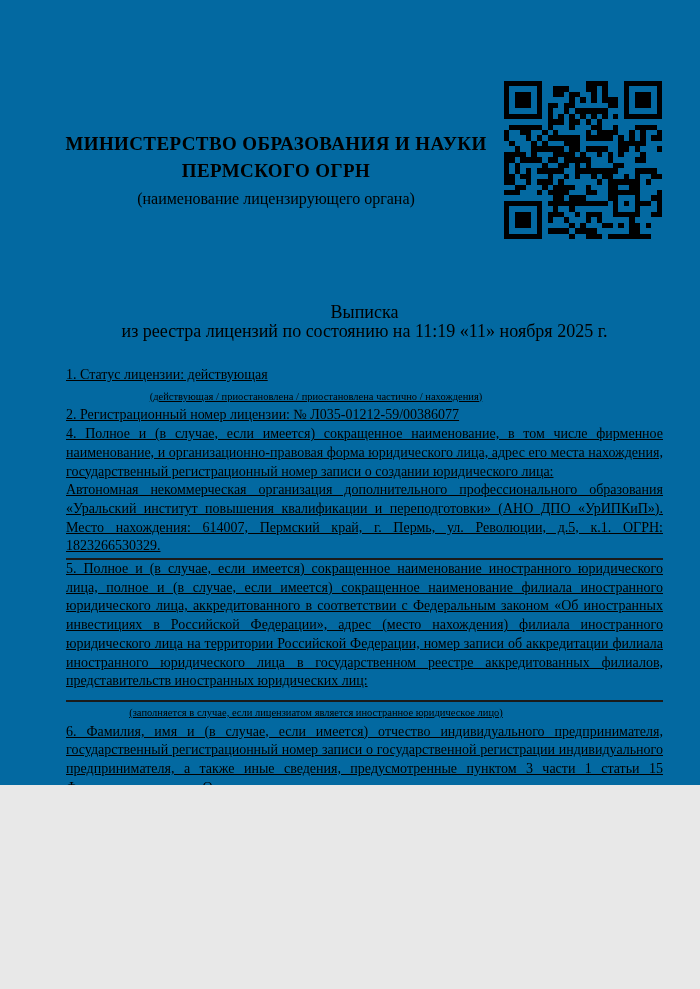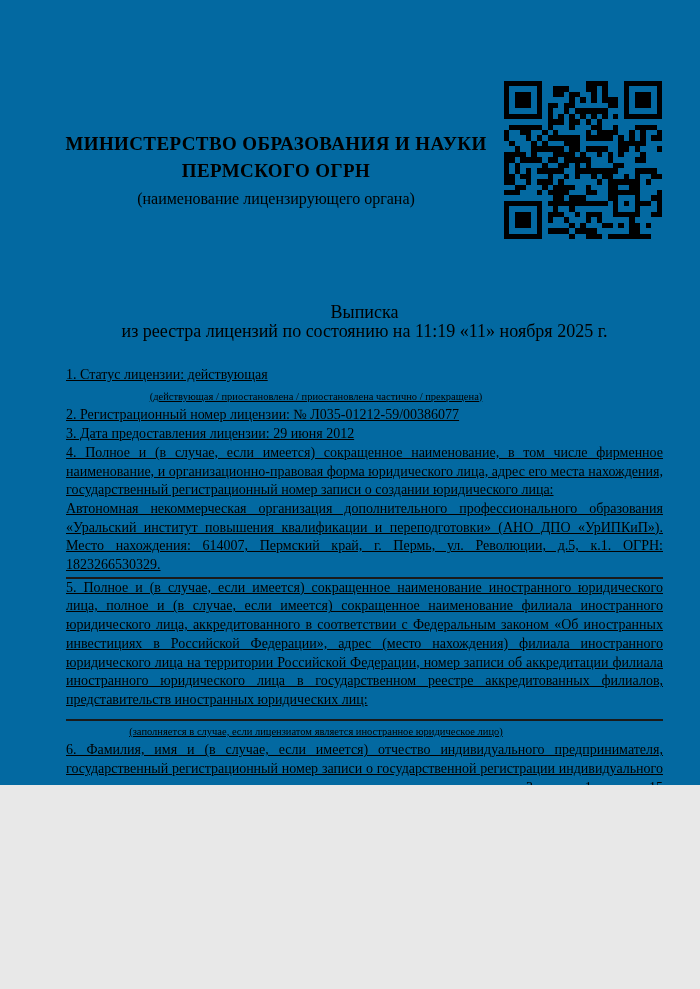--- a/index.html
+++ b/index.html
@@ -100,25 +100,24 @@
     </svg>
 
   <div class="doc-title">
     <div>Выписка</div>
     <div>из реестра лицензий по состоянию на 11:19 «11» ноября 2025 г.</div>
   </div>
 
   <div class="content">
 
     <p>1. Статус лицензии: действующая</p>
-    <div class="caption">(действующая / приостановлена / приостановлена частично / прекращена)</div>
+    <div class="caption">(действующая / приостановлена / приостановлена частично / нахождения)</div>
 
     <p class="mt19">2. Регистрационный номер лицензии: № Л035-01212-59/00386077</p>
 
-    <p class="mt13">3. Дата предоставления лицензии: 29 июня 2012</p>
 
     <p class="para mt16">4. Полное и (в случае, если имеется) сокращенное наименование, в том числе фирменное наименование, и организационно-правовая форма юридического лица, адрес его места нахождения, государственный регистрационный номер записи о создании юридического лица:</p>
     <p class="para">Автономная некоммерческая организация дополнительного профессионального образования «Уральский институт повышения квалификации и переподготовки» (АНО ДПО «УрИПКиП»). Место нахождения: 614007, Пермский край, г. Пермь, ул. Революции, д.5, к.1. ОГРН: 1823266530329.</p>
     <div class="rule"></div>
 
     <p class="para mt15">5. Полное и (в случае, если имеется) сокращенное наименование иностранного юридического лица, полное и (в случае, если имеется) сокращенное наименование филиала иностранного юридического лица, аккредитованного в соответствии с Федеральным законом «Об иностранных инвестициях в Российской Федерации», адрес (место нахождения) филиала иностранного юридического лица на территории Российской Федерации, номер записи об аккредитации филиала иностранного юридического лица в государственном реестре аккредитованных филиалов, представительств иностранных юридических лиц:</p>
     <div class="rule mt9"></div>
     <div class="caption mt2">(заполняется в случае, если лицензиатом является иностранное юридическое лицо)</div>
 
     <p class="para mt15">6. Фамилия, имя и (в случае, если имеется) отчество индивидуального предпринимателя, государственный регистрационный номер записи о государственной регистрации индивидуального предпринимателя, а также иные сведения, предусмотренные пунктом 3 части 1 статьи 15 Федерального закона «О лицензировании отдельных видов деятельности»:</p>

